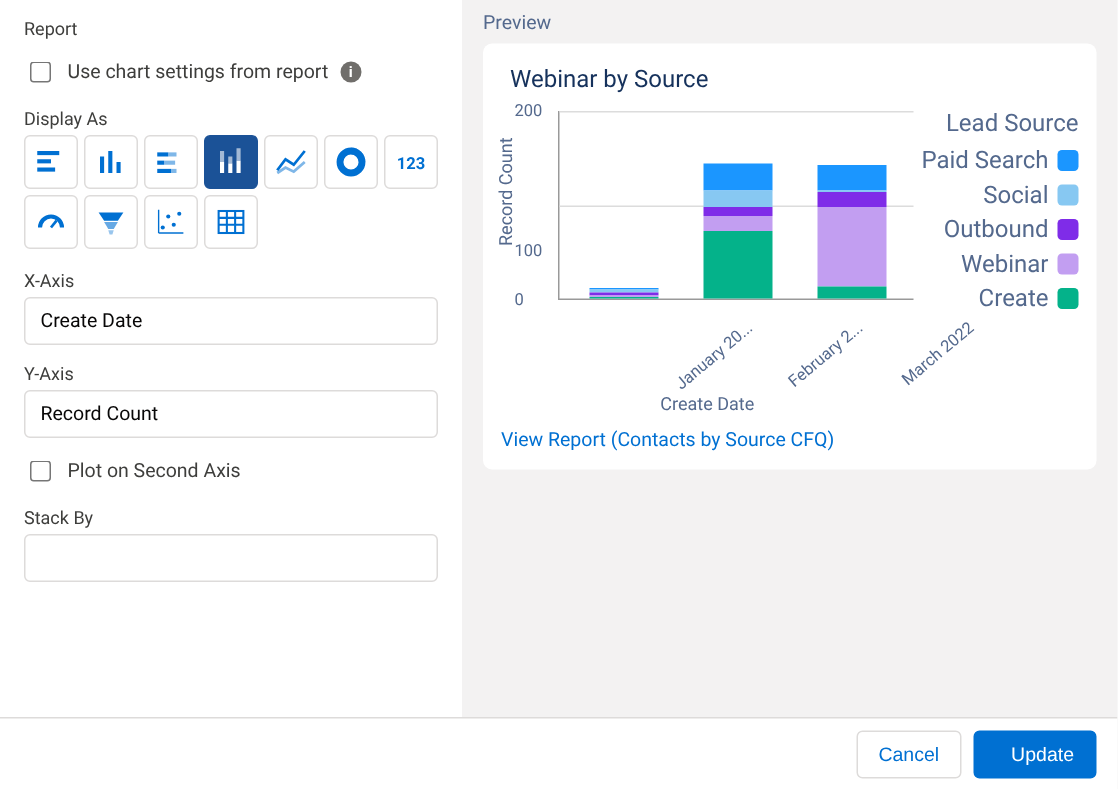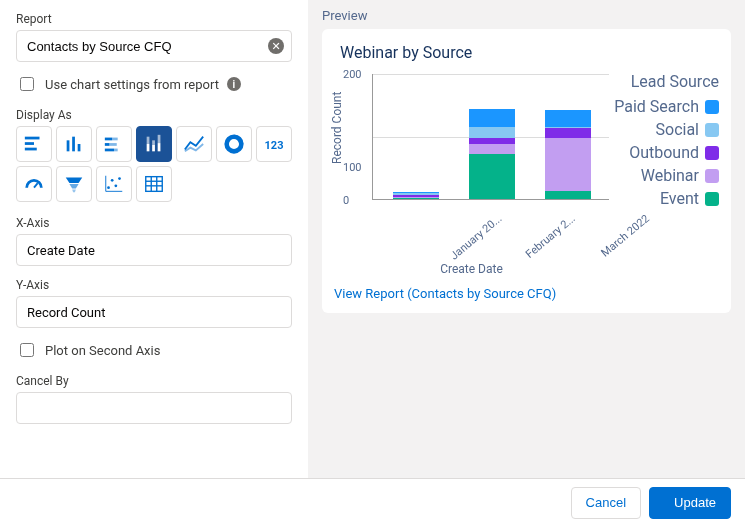--- a/index.html
+++ b/index.html
@@ -261,24 +261,20 @@
   }
 </style>
 </head>
 <body>
 
 <div class="container">
   <div class="left-panel">
 
     <div class="section">
       <span class="label">Report</span>
-      <div class="input-wrap">
-        <input class="text-input" value="Contacts by Source CFQ" style="">
-        <span class="clear-icon">✕</span>
-      </div>
     </div>
 
     <div class="check-row">
       <input type="checkbox" style="">
       <span>Use chart settings from report</span>
       <span class="info-icon">i</span>
     </div>
 
     <div class="section">
       <span class="label">Display As</span>
@@ -382,21 +378,21 @@
         <span>Record Count</span>
       </div>
     </div>
 
     <div class="check-row" style="margin-bottom:14px">
       <input type="checkbox" style="">
       <span>Plot on Second Axis</span>
     </div>
 
     <div class="section">
-      <span class="label">Cancel By</span>
+      <span class="label">Stack By</span>
       <div class="select-input"></div>
     </div>
 
   </div>
 
   <div class="right-panel">
     <div class="preview-label">Preview</div>
     <div class="preview-card">
       <div class="preview-title">Webinar by Source</div>
       <div class="chart-row">
@@ -448,21 +444,21 @@
               </div>
               <div class="legend-item">
                 <span>Outbound</span>
                 <span class="legend-sw" style="background: rgb(127, 44, 232);"></span>
               </div>
               <div class="legend-item">
                 <span>Webinar</span>
                 <span class="legend-sw" style="background: rgb(194, 158, 241);"></span>
               </div>
               <div class="legend-item">
-                <span>Event</span>
+                <span>Create</span>
                 <span class="legend-sw" style="background: rgb(4, 178, 138);"></span>
               </div>
             </div>
         </div>
       </div>
       <a class="view-report-link">View Report (Contacts by Source CFQ)</a>
     </div>
   </div>
 </div>
 

